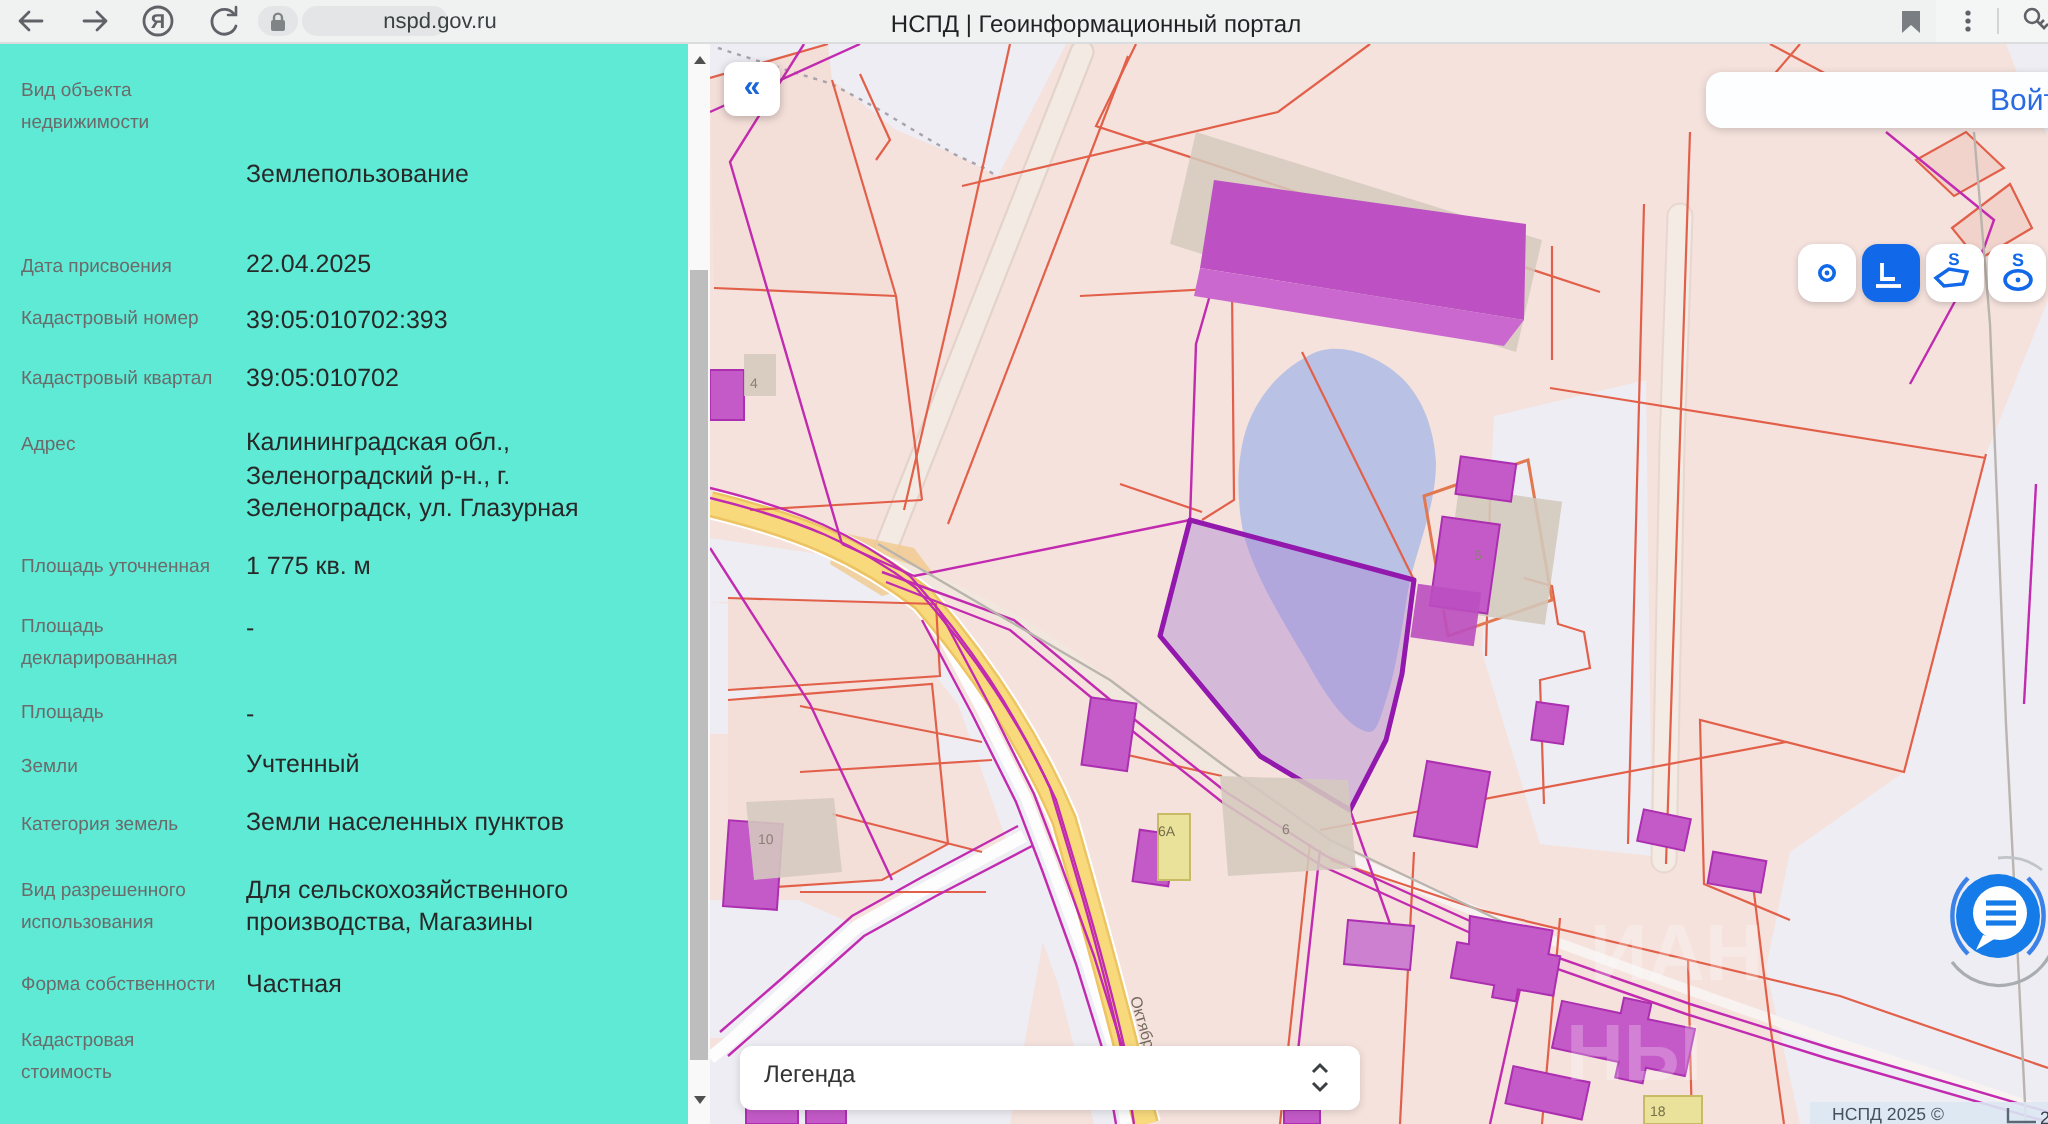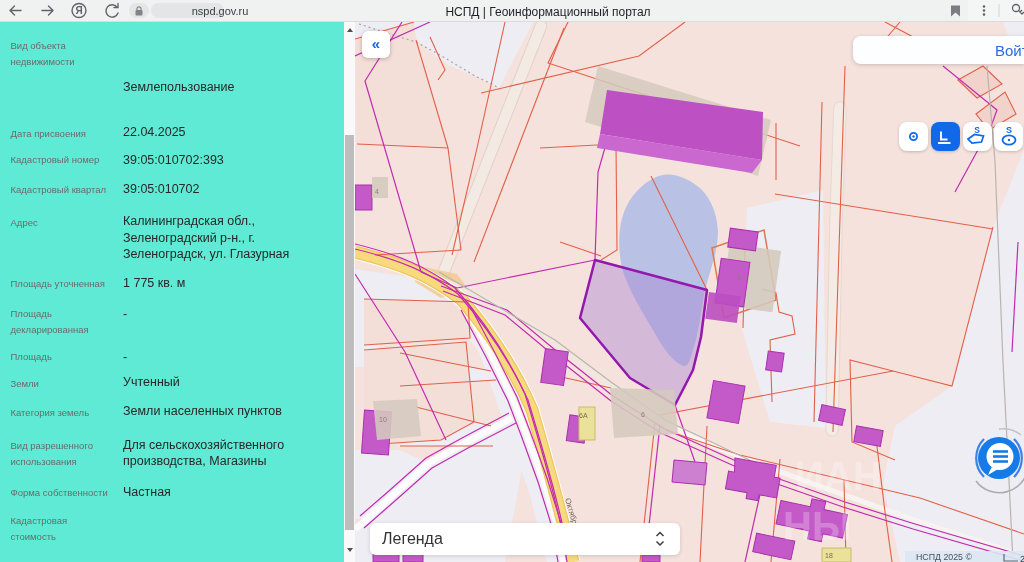--- a/index.html
+++ b/index.html
@@ -22,21 +22,21 @@
   
   #collapse{position:absolute;left:362px;top:31px;width:28px;height:27px;background:#fff;border-radius:6px;
      box-shadow:0 1px 4px rgba(0,0,0,.25);color:#1a66d9;font-size:15px;font-weight:bold;text-align:center;line-height:26px;}
   #loginbar{position:absolute;left:853px;top:36px;width:180px;height:28px;background:#fdfeff;border-radius:8px;
      box-shadow:0 1px 4px rgba(0,0,0,.18);}
   #loginbar span{position:absolute;right:38px;top:6px;font-size:15px;color:#2a6be2;}
   .mbtn{position:absolute;top:122px;width:29px;height:29px;border-radius:8px;background:#fff;box-shadow:0 1px 3px rgba(0,0,0,.2);}
   .mbtn.blue{background:#1168e8;}
   #legend{position:absolute;left:370px;top:523px;width:310px;height:32px;background:#fff;border-radius:6px;
      box-shadow:0 1px 4px rgba(0,0,0,.15);}
-  #legend .t{position:absolute;left:12px;top:7px;font-size:16px;color:#333;}
+  #legend .t{position:absolute;left:12px;top:7px;font-size:12px;color:#333;}
   #attrib{position:absolute;left:905px;top:551px;width:119px;height:11px;background:rgba(219,231,243,.9);
      font-size:8.8px;color:#44525f;}
 </style></head>
 <body>
 
 <div id="chrome">
   <div class="seg"></div>
   <svg class="abs" style="left:0;top:0" width="1024" height="21">
     <g stroke="#5f6368" stroke-width="1.4" fill="none" stroke-linecap="round">
       <path d="M10,10.5 H21 M10,10.5 l4.5,-4.5 M10,10.5 l4.5,4.5"></path>

